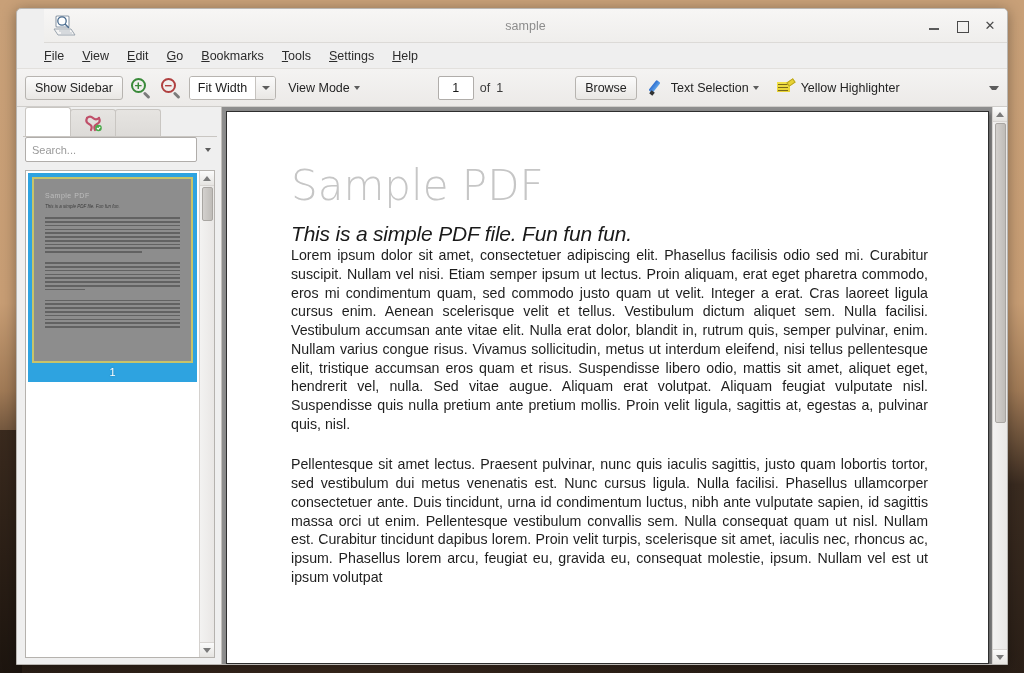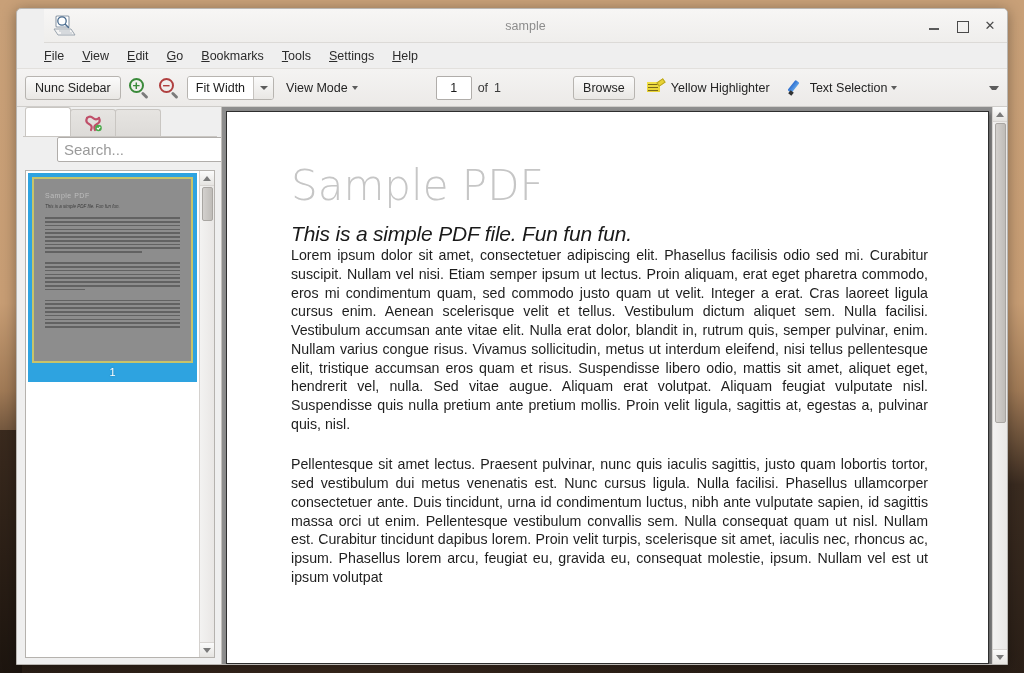--- a/index.html
+++ b/index.html
@@ -201,23 +201,22 @@
   }
   .bookmark-icon { width: 20px; height: 18px; position: relative; }
   .thumb-title {
     text-align: center; font-size: 14px; color: #2a2a2a;
     padding: 12px 0 10px 0;
   }
   .search-row { display: flex; align-items: center; gap: 4px; padding: 0 2px 8px 2px; }
   .search-input {
     flex: 1 1 auto; height: 25px;
     border: 1px solid #b0adaa; border-radius: 2px; background: #fff;
-    font-size: 15px; color: #1b1b1b; padding: 0 6px;
+    font-size: 11px; color: #1b1b1b; padding: 0 6px;
     font-family: "Liberation Sans", sans-serif;
-    margin-left: 32px;
   }
   .search-input::placeholder { color: #9a9a9a; }
   .search-caret { width: 14px; display: flex; align-items: center; justify-content: center; }
   .thumb-list {
     flex: 1 1 auto; background: #fff;
     border: 1px solid #b5b2ae;
     margin: 0 2px; position: relative; overflow: hidden;
     display: flex;
   }
   .thumb-scroll-area { flex: 1 1 auto; padding: 2px; }
@@ -340,21 +339,21 @@
     <div class="menu-item"><u>V</u><span>iew</span></div>
     <div class="menu-item"><u>E</u><span>dit</span></div>
     <div class="menu-item"><u>G</u><span>o</span></div>
     <div class="menu-item"><u>B</u><span>ookmarks</span></div>
     <div class="menu-item"><u>T</u><span>ools</span></div>
     <div class="menu-item"><u>S</u><span>ettings</span></div>
     <div class="menu-item"><u>H</u><span>elp</span></div>
   </div>
 
   <div class="toolbar">
-    <div class="tb-button">Nunc Sidebar</div>
+    <div class="tb-button">Show Sidebar</div>
 
     <div class="mag plus">
       <div class="lens"></div>
         <div class="sign">+</div>
         <div class="handle"></div>
     </div>
     <div class="mag minus">
       <div class="lens"></div>
         <div class="sign">−</div>
         <div class="handle"></div>
@@ -374,37 +373,37 @@
 
     <div class="sep-space"></div>
 
     <input class="page-input" value="1" style="">
     <span class="of-label">of</span>
     <span class="count-label">1</span>
 
     <div class="sep-space"></div>
 
     <div class="tb-button">Browse</div>
+
+    <div class="tb-flat">
+      <span class="pen-icon">
+          <span class="body"></span>
+          <span class="tip"></span>
+        </span>
+      <span>Text Selection</span>
+      <span class="caret-small"></span>
+    </div>
 
     <div class="tb-flat">
       <span class="hl-icon">
         <span class="sheet"></span>
           <span class="lines"></span>
           <span class="nib"></span>
       </span>
       <span>Yellow Highlighter</span>
-    </div>
-
-    <div class="tb-flat">
-      <span class="pen-icon">
-          <span class="body"></span>
-          <span class="tip"></span>
-        </span>
-      <span>Text Selection</span>
-      <span class="caret-small"></span>
     </div>
 
     <div style="margin-left:auto;padding-right:4px" class="caret-small"></div>
   </div>
 
   <div class="content">
 
     <div class="sidebar">
 
       <div class="side-tabs">

